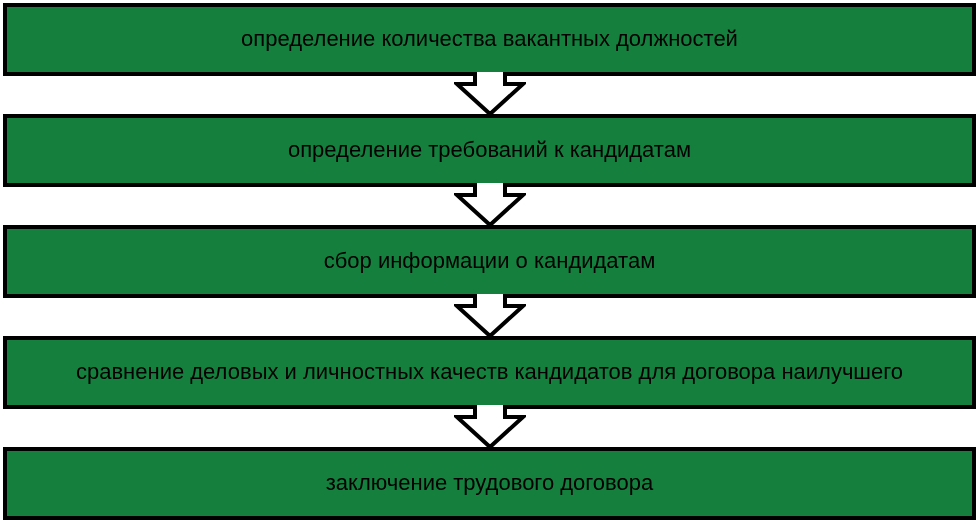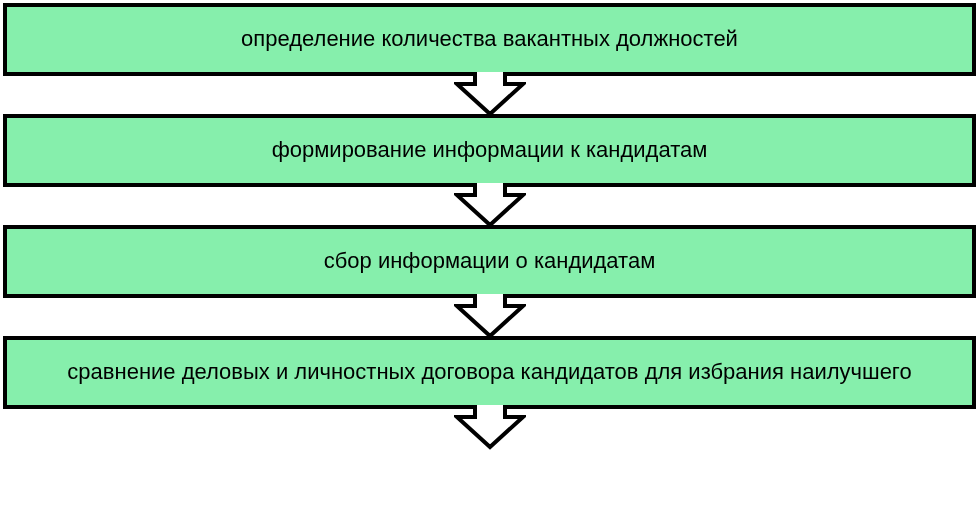--- a/index.html
+++ b/index.html
@@ -15,21 +15,21 @@
   }
   .diagram {
     box-sizing: border-box;
     width: 979px;
     padding: 3px 3px 0 3px;
   }
   .flow-box {
     box-sizing: border-box;
     height: 73px;
     border: 4px solid #000000;
-    background: #86efac;
+    background: #15803d;
     display: flex;
     align-items: center;
     justify-content: center;
     text-align: center;
     font-size: 22px;
     line-height: 1.1;
     color: #000000;
     padding: 0 4px;
   }
   .arrow-gap {
@@ -53,43 +53,46 @@
     <span>определение количества вакантных должностей</span>
   </div>
 
   <div class="arrow-gap">
     <svg class="arrow-svg" width="72" height="48" viewBox="0 0 72 48" aria-hidden="true">
       <path d="M 21,2 L 21,14 L 3,14 L 36,44 L 69,14 L 51,14 L 51,2" fill="#ffffff" stroke="#000000" stroke-width="4" stroke-miterlimit="10"></path>
     </svg>
   </div>
 
   <div class="flow-box">
-    <span>формирование информации к кандидатам</span>
+    <span>определение требований к кандидатам</span>
   </div>
 
   <div class="arrow-gap">
     <svg class="arrow-svg" width="72" height="48" viewBox="0 0 72 48" aria-hidden="true">
       <path d="M 21,2 L 21,14 L 3,14 L 36,44 L 69,14 L 51,14 L 51,2" fill="#ffffff" stroke="#000000" stroke-width="4" stroke-miterlimit="10"></path>
     </svg>
   </div>
 
   <div class="flow-box">
     <span>сбор информации о кандидатам</span>
   </div>
 
   <div class="arrow-gap">
     <svg class="arrow-svg" width="72" height="48" viewBox="0 0 72 48" aria-hidden="true">
       <path d="M 21,2 L 21,14 L 3,14 L 36,44 L 69,14 L 51,14 L 51,2" fill="#ffffff" stroke="#000000" stroke-width="4" stroke-miterlimit="10"></path>
     </svg>
   </div>
 
   <div class="flow-box">
-    <span>сравнение деловых и личностных договора кандидатов для избрания наилучшего</span>
+    <span>сравнение деловых и личностных качеств кандидатов для договора наилучшего</span>
   </div>
 
   <div class="arrow-gap">
     <svg class="arrow-svg" width="72" height="48" viewBox="0 0 72 48" aria-hidden="true">
       <path d="M 21,2 L 21,14 L 3,14 L 36,44 L 69,14 L 51,14 L 51,2" fill="#ffffff" stroke="#000000" stroke-width="4" stroke-miterlimit="10"></path>
     </svg>
   </div>
 
+  <div class="flow-box">
+    <span>заключение трудового договора</span>
+  </div>
 
 </div>
 
 </body></html>

